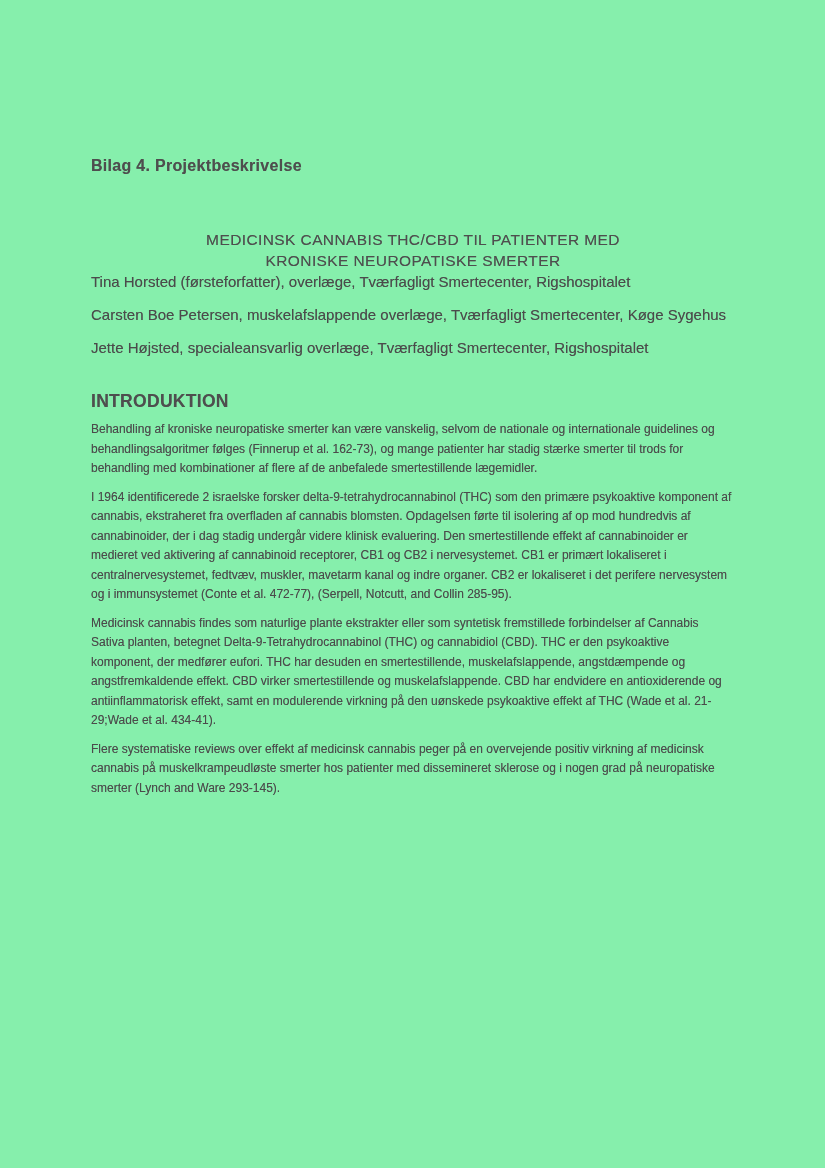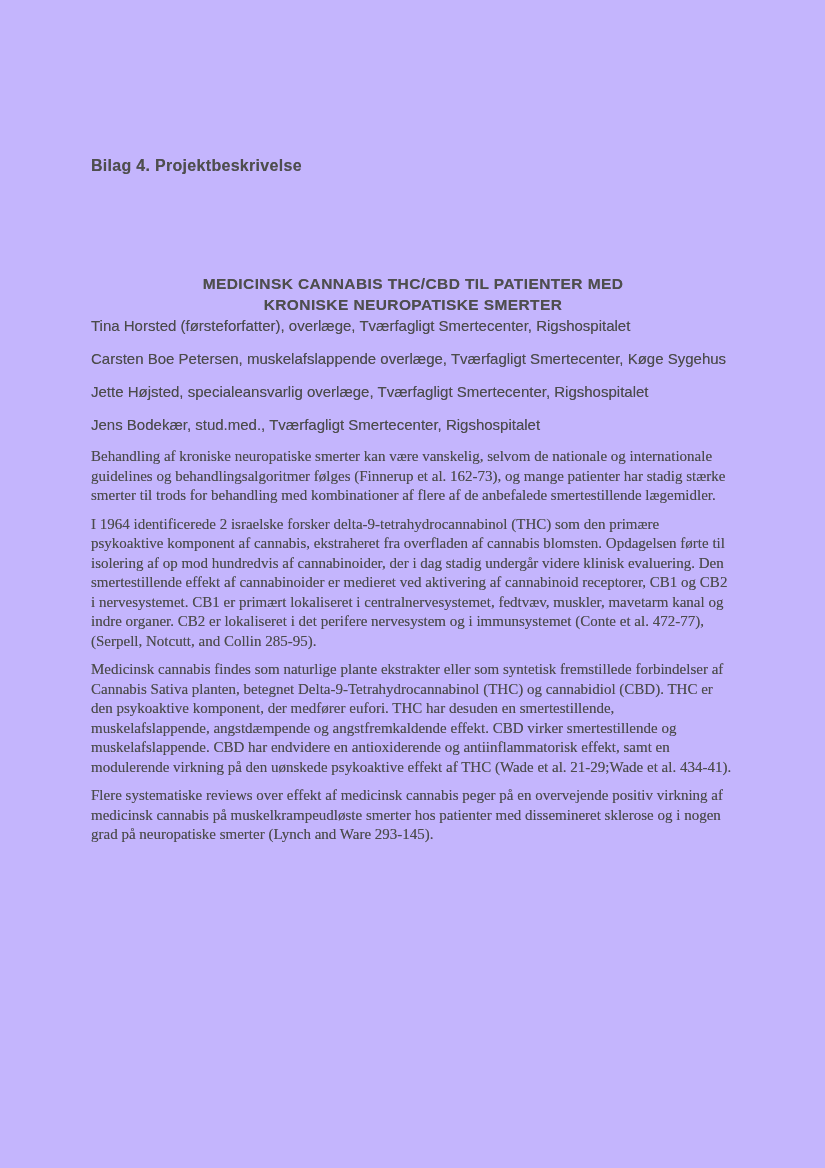--- a/index.html
+++ b/index.html
@@ -8,36 +8,36 @@
     width: 825px;
     height: 1168px;
     font-family: "Liberation Sans", "DejaVu Sans", sans-serif;
     color: #4a4a4a;
     overflow: hidden;
   }
   .page {
     position: relative;
     width: 825px;
     height: 1168px;
-    background: #c4b5fd;
+    background: #86efac;
     padding: 157px 90px 40px 91px;
     
     text-shadow: 0 0 0.6px rgba(80,80,80,0.55);
   }
   .appendix-heading {
     font-size: 16px;
     font-weight: bold;
     letter-spacing: 0.3px;
     color: #4e4e4e;
   }
   .doc-title {
-    margin-top: 98px;
+    margin-top: 54px;
     text-align: center;
     font-size: 15.5px;
-    font-weight: bold;
+    font-weight: normal;
     line-height: 21px;
     letter-spacing: 0.4px;
     color: #4e4e4e;
   }
   .doc-title .title-line { display: block; }
   .authors { }
   .author-line {
     font-size: 15px;
     line-height: 21px;
     margin-bottom: 12px;
@@ -45,46 +45,45 @@
   }
   .section-heading {
     margin-top: 33px;
     font-size: 17.5px;
     font-weight: bold;
     letter-spacing: 0.3px;
     color: #4e4e4e;
   }
   .section-body { margin-top: 8px; }
   .para {
-    font-size: 15px;
+    font-size: 12px;
     line-height: 19.5px;
     margin-bottom: 9px;
     color: #4b4b4b;
-    font-family: Liberation Serif, serif;
   }
 </style>
 </head>
 <body>
 
 <div class="page">
 
   <h2 class="appendix-heading">Bilag 4. Projektbeskrivelse</h2>
 
   <h1 class="doc-title">
     <span class="title-line">MEDICINSK CANNABIS THC/CBD TIL PATIENTER MED</span>
     <span class="title-line">KRONISKE NEUROPATISKE SMERTER</span>
   </h1>
 
   <div class="authors">
     <p class="author-line">Tina Horsted (førsteforfatter), overlæge, Tværfagligt Smertecenter, Rigshospitalet</p>
     <p class="author-line">Carsten Boe Petersen, muskelafslappende overlæge, Tværfagligt Smertecenter, Køge Sygehus</p>
     <p class="author-line">Jette Højsted, specialeansvarlig overlæge, Tværfagligt Smertecenter, Rigshospitalet</p>
-    <p class="author-line">Jens Bodekær,  stud.med., Tværfagligt Smertecenter, Rigshospitalet</p>
   </div>
 
+  <h2 class="section-heading">INTRODUKTION</h2>
 
   <div class="section-body">
     <p class="para">Behandling af kroniske neuropatiske smerter kan være vanskelig, selvom de nationale og internationale guidelines og behandlingsalgoritmer følges (Finnerup et al. 162-73), og mange patienter har stadig stærke smerter til trods for behandling med kombinationer af flere af de anbefalede smertestillende lægemidler.</p>
     <p class="para">I 1964 identificerede 2 israelske forsker delta-9-tetrahydrocannabinol (THC) som den primære psykoaktive komponent af cannabis, ekstraheret fra overfladen af cannabis blomsten. Opdagelsen førte til isolering af op mod hundredvis af cannabinoider, der i dag stadig undergår videre klinisk evaluering. Den smertestillende effekt af cannabinoider er medieret ved aktivering af cannabinoid receptorer, CB1 og CB2 i nervesystemet. CB1 er primært lokaliseret i centralnervesystemet, fedtvæv, muskler, mavetarm kanal og indre organer.  CB2 er lokaliseret i det perifere nervesystem og i immunsystemet (Conte et al. 472-77), (Serpell, Notcutt, and Collin 285-95).</p>
     <p class="para">Medicinsk cannabis findes som naturlige plante ekstrakter eller som syntetisk fremstillede forbindelser af Cannabis Sativa planten, betegnet Delta-9-Tetrahydrocannabinol (THC) og cannabidiol (CBD). THC er den psykoaktive komponent, der medfører eufori. THC har desuden en smertestillende, muskelafslappende, angstdæmpende og angstfremkaldende effekt. CBD virker smertestillende og muskelafslappende. CBD har endvidere en antioxiderende og antiinflammatorisk effekt, samt en modulerende virkning på den uønskede psykoaktive effekt af THC (Wade et al. 21-29;Wade et al. 434-41).</p>
     <p class="para">Flere systematiske reviews over effekt af medicinsk cannabis peger på en overvejende positiv virkning af medicinsk cannabis på muskelkrampeudløste smerter hos patienter med dissemineret sklerose og i nogen grad på neuropatiske smerter (Lynch and Ware 293-145).</p>
   </div>
 
 </div>
 

